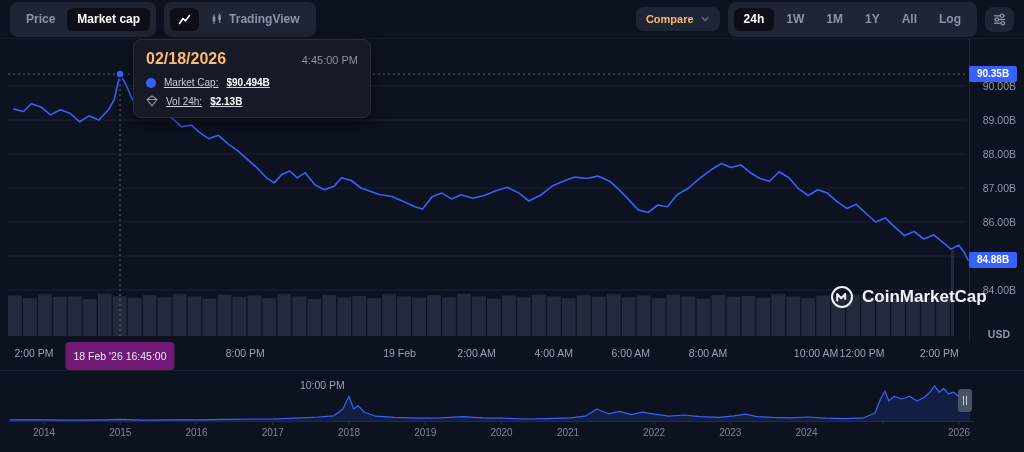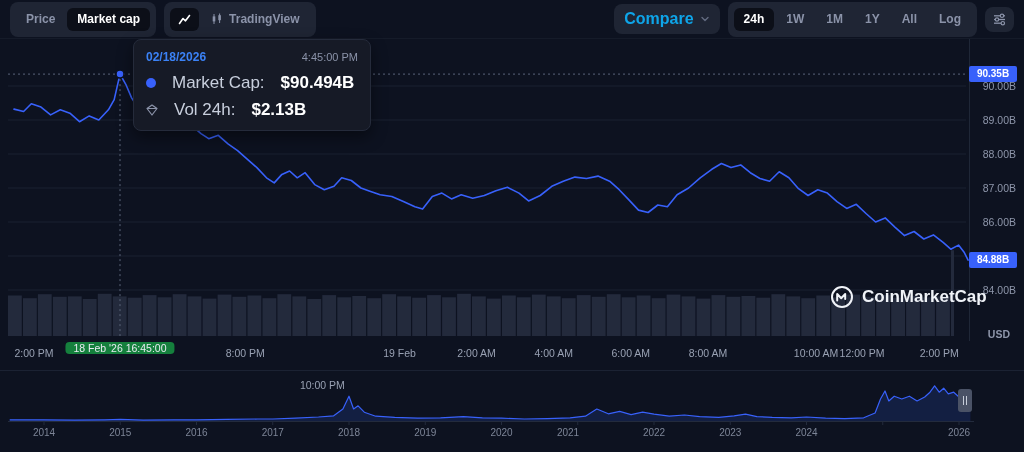--- a/index.html
+++ b/index.html
@@ -11,52 +11,52 @@
   .toolbar{position:absolute;top:0;left:0;right:0;height:38px;display:flex;
            align-items:center;justify-content:space-between;padding:0 10px;box-sizing:border-box;}
   .tb-left,.tb-right{display:flex;align-items:center;gap:8px;}
   .seg{display:flex;align-items:center;background:#1f2534;border-radius:8px;padding:6px;gap:2px;}
   .chip{border:0;background:transparent;color:#8b93a9;font-family:"Liberation Sans",sans-serif;
         font-size:12px;font-weight:bold;padding:5px 10px;border-radius:6px;cursor:pointer;
         display:flex;align-items:center;gap:6px;white-space:nowrap;line-height:13px;}
   .chip.active{background:#0c0f18;color:#fff;}
   .chip.icon-chip{padding:5px 8px;}
   .compare{display:flex;align-items:center;gap:6px;background:#1f2534;border:0;border-radius:8px;
-           color:#0ea5e9;font-family:"Liberation Sans",sans-serif;font-size:16px;font-weight:bold;
+           color:#fdba74;font-family:"Liberation Sans",sans-serif;font-size:11px;font-weight:bold;
            padding:6px 10px;cursor:pointer;}
   .icon-btn{background:#1f2534;border:0;border-radius:8px;padding:6px 8px;cursor:pointer;
             display:flex;align-items:center;}
 
   
   .chart-area{position:absolute;top:38px;left:0;width:1024px;height:332px;border-top:1px solid #151b29;}
   #main-svg{position:absolute;top:0;left:0;}
 
   .tooltip{position:absolute;left:133px;top:0;width:238px;background:#161a26;
            border:1px solid #252b3b;border-radius:8px;padding:10px 12px;box-sizing:border-box;
            box-shadow:0 6px 16px rgba(0,0,0,.45);z-index:6;}
   .tt-head{display:flex;justify-content:space-between;align-items:baseline;margin-bottom:9px;}
-  .tt-date{color:#3b82f6;font-weight:bold;font-size:12px;}
+  .tt-date{color:#fdba74;font-weight:bold;font-size:16px;}
   .tt-time{color:#8b93a9;font-size:11px;}
-  .tt-row{display:flex;align-items:center;gap:16px;margin-top:7px;color:#c8cfdd;font-size:17px;}
+  .tt-row{display:flex;align-items:center;gap:8px;margin-top:7px;color:#c8cfdd;font-size:10px;text-decoration:underline;}
   .tt-value{color:#fff;font-weight:bold;}
   .dot{width:10px;height:10px;border-radius:50%;background:#3861fb;flex:0 0 auto;}
 
   .y-tick{position:absolute;left:972px;width:44px;text-align:right;color:#8e96aa;font-size:10.5px;}
   .badge{position:absolute;left:969px;width:48px;height:16px;line-height:16px;background:#3861fb;
          color:#fff;font-size:10px;font-weight:bold;text-align:center;border-radius:2px;z-index:4;}
   .usd{position:absolute;left:968px;top:289px;width:42px;text-align:right;color:#8e96aa;
        font-size:10.5px;font-weight:bold;}
 
   .watermark{position:absolute;left:830px;top:246px;display:flex;align-items:center;gap:8px;
              color:#f0f3f8;font-size:17px;font-weight:bold;z-index:3;}
 
   .x-tick{position:absolute;top:308px;transform:translateX(-50%);color:#99a1b3;font-size:10.5px;
           white-space:nowrap;}
-  .x-badge{position:absolute;top:303px;left:120px;transform:translateX(-50%);background:#15803d;
-           color:#e8ebf2;font-size:10.5px;padding:0 8px;border-radius:4px;white-space:nowrap;z-index:5;}
+  .x-badge{position:absolute;top:303px;left:120px;transform:translateX(-50%);background:#701a75;
+           color:#e8ebf2;font-size:10.5px;padding:8px 8px;border-radius:4px;white-space:nowrap;z-index:5;}
 
   
   .minimap{position:absolute;top:370px;left:0;width:1024px;height:82px;border-top:1px solid #1b2233;}
   #mini-svg{position:absolute;top:5px;left:0;}
   .year{position:absolute;top:56px;transform:translateX(-50%);color:#7d8597;font-size:10px;}
   .mini-handle{position:absolute;top:18px;left:958px;width:14px;height:23px;background:#4a5266;
                border-radius:3px;display:flex;align-items:center;justify-content:center;gap:2px;
                cursor:ew-resize;z-index:4;}
   .mini-handle i{display:block;width:1px;height:9px;background:#c7cdd9;}
 </style>

